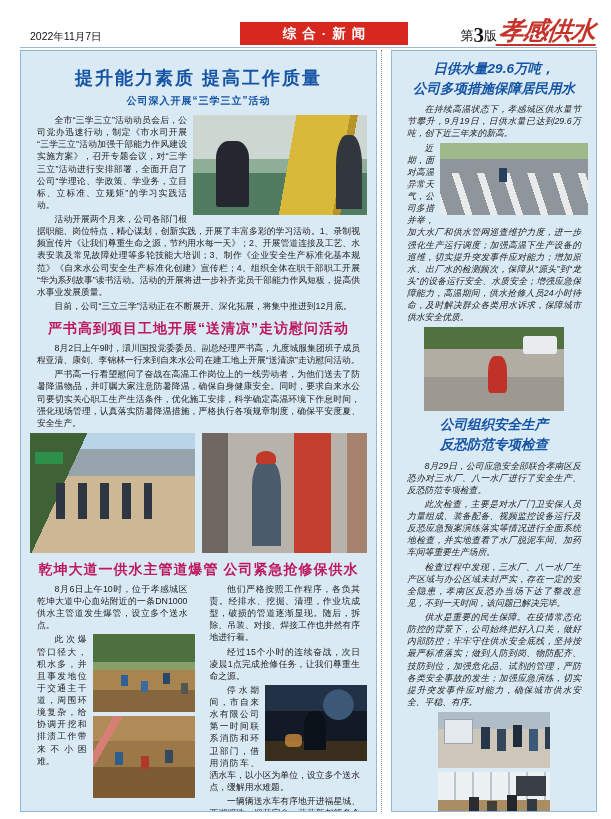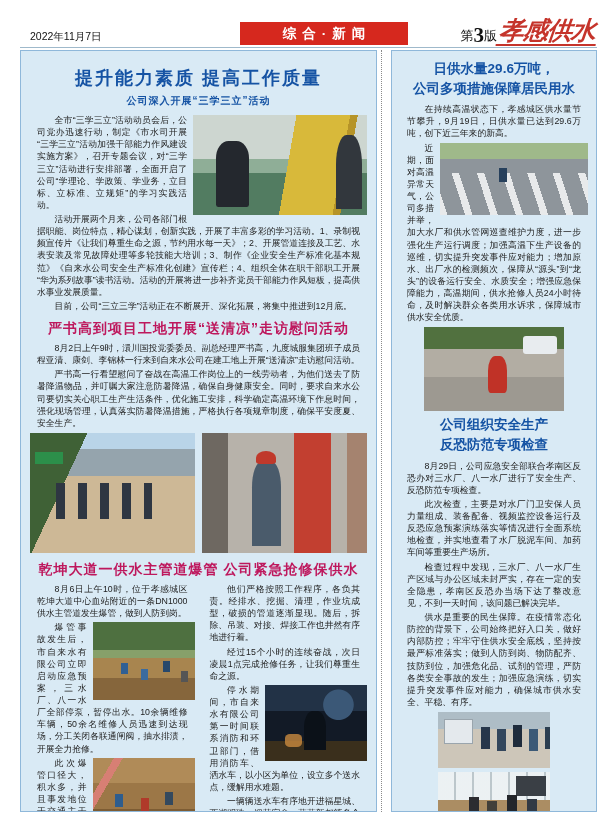--- a/index.html
+++ b/index.html
@@ -17,21 +17,21 @@
   .pgno b{font-size:21px;font-family:"Liberation Serif","DejaVu Serif",serif;vertical-align:-2px;}
   .brand{color:#c5342b;font-weight:bold;font-style:italic;font-size:25px;line-height:1;
          transform:skewX(-6deg);letter-spacing:-1px;border-bottom:2px solid #c5342b;padding:0 2px 1px 2px;}
   .hdr-rule{position:absolute;left:20px;right:14px;top:47px;border-top:1px solid #9fb9cb;}
 
   
   .content{position:absolute;left:20px;right:14px;top:50px;height:762px;display:flex;}
   .panel{background:#d9eaf5;border:1px solid #8fb8da;box-sizing:border-box;overflow:hidden;}
   .lpanel{width:357px;padding:7px 9px;}
   .divider{width:9px;border-left:1px dotted #8a8a8a;margin-left:4px;}
-  .rpanel{flex:1;padding:7px 8px;}
+  .rpanel{flex:1;padding:7px 8px;font-style:italic;}
 
   
   .t-main{color:#1553a4;font-weight:bold;font-size:18px;text-align:center;letter-spacing:2px;margin:8px 0 4px;}
   .t-sub{color:#1553a4;font-weight:bold;font-size:10px;text-align:center;letter-spacing:1px;margin:0 0 6px;}
   .t-art{color:#be185d;font-weight:bold;font-size:14px;text-align:center;letter-spacing:1px;margin:8px 0 4px;}
   .t-r{color:#1553a4;font-weight:bold;font-size:13.5px;text-align:center;line-height:1.45;margin:1px 0 5px;}
   .t-r span{display:block;}
   .body{font-size:8.8px;line-height:1.38;text-align:justify;color:#222;}
   .para{margin:0 7px 2px;text-indent:2em;}
   .cols{display:flex;gap:8px;}
@@ -151,23 +151,22 @@
         <div class="photo-row">
           <div class="photo ph-street"></div>
           <div class="photo ph-worker"></div>
         </div>
       </article>
 
       <article>
         <h2 class="t-art">乾坤大道一供水主管道爆管 公司紧急抢修保供水</h2>
         <div class="cols body">
           <div class="col">
-            <p class="para">8月6日上午10时，位于孝感城区乾坤大道中心血站附近的一条DN1000供水主管道发生爆管，做到人防到岗。</p>
+            <p class="para">8月6日上午10时，位于孝感城区乾坤大道中心血站附近的一条DN1000供水主管道发生爆管，设立多个送水点。</p>
             <div class="photo ph-dig f-r" style="width:102px;height:78px;"></div>
-            <p class="para">爆管事故发生后，市自来水有限公司立即启动应急预案，三水厂、八一水厂全部停泵，暂停出水。10余辆维修车辆，50余名维修人员迅速到达现场，分工关闭各联通闸阀，抽水排渍，开展全力抢修。</p>
             <div class="photo ph-pit f-r" style="width:102px;height:82px;"></div>
             <p class="para">此次爆管口径大，积水多，并且事发地位于交通主干道，周围环境复杂，给协调开挖和排渍工作带来不小困难。</p>
 
           </div>
           <div class="col">
             <p class="para">他们严格按照工作程序，各负其责。经排水、挖掘、清理，作业坑成型，破损的管道逐渐显现。随后，拆除、吊装、对接、焊接工作也井然有序地进行着。</p>
             <p class="para">经过15个小时的连续奋战，次日凌晨1点完成抢修任务，让我们尊重生命之源。</p>
             <div class="photo ph-night f-r" style="width:102px;height:76px;"></div>
             <p class="para">停水期间，市自来水有限公司第一时间联系消防和环卫部门，借用消防车、洒水车，以小区为单位，设立多个送水点，缓解用水难题。</p>
             <p class="para">一辆辆送水车有序地开进福星城、西湖明珠、烟草宿舍、蔚蓝新都等多个临时送水点，为用户送上生活饮用水，以解燃眉之急。</p>

